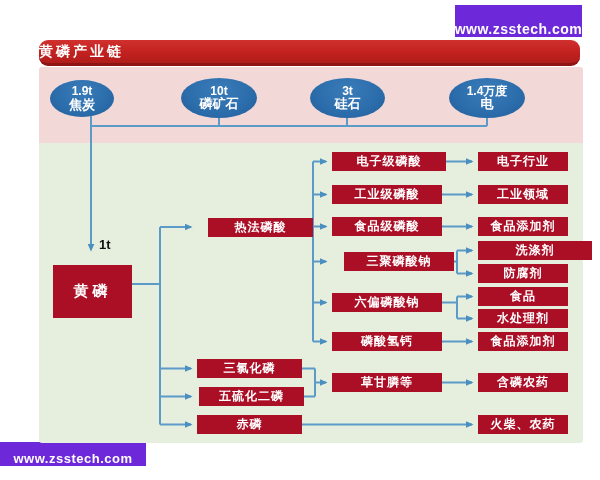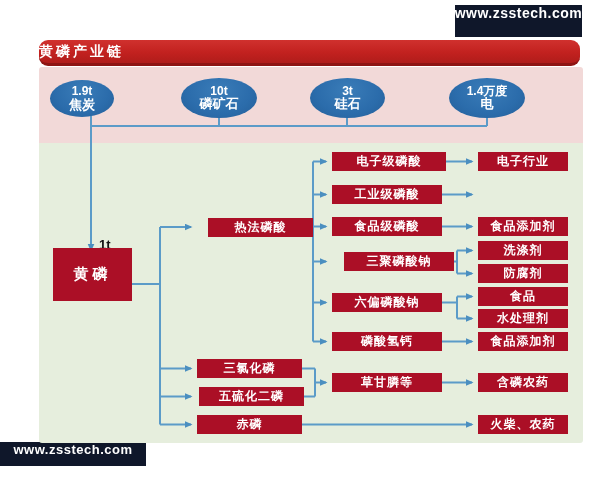--- a/index.html
+++ b/index.html
@@ -1,22 +1,22 @@
 <!DOCTYPE html>
 <html><head>
 <meta charset="utf-8">
 <style>
   html,body{margin:0;padding:0;background:#ffffff;}
   #stage{
     position:relative;width:600px;height:480px;background:#ffffff;overflow:hidden;
     font-family:"Liberation Sans","DejaVu Sans",sans-serif;
   }
   .wm{
-    position:absolute;background:#0f172a;color:#ffffff;
-    display:flex;align-items:flex-start;justify-content:center;
+    position:absolute;background:#6d28d9;color:#ffffff;
+    display:flex;align-items:flex-end;justify-content:center;
     font-size:14px;font-weight:bold;letter-spacing:0.5px;
   }
   .wm-top{left:455px;top:5px;width:127px;height:32px;}
   .wm-bottom{left:0;top:442px;width:146px;height:24px;font-size:13px;}
   .banner{
     position:absolute;left:39px;top:40px;width:541px;height:23px;
     background:linear-gradient(180deg,#d0312e 0%,#c2211f 55%,#b01c1a 100%);
     border-bottom:3px solid #8e1413;border-radius:9px;
     display:flex;align-items:center;justify-content:flex-start;
     color:#ffffff;font-size:14px;font-weight:bold;letter-spacing:3px;
@@ -129,38 +129,39 @@
     <span class="amt">3t</span>
     <span class="nm">硅石</span>
   </div>
   <div class="oval" style="left:449px;top:78px;width:76px;height:40px;">
     <span class="amt">1.4万度</span>
     <span class="nm">电</span>
   </div>
 
   <div class="qty-label">1t</div>
 
-  <div class="node node-root" style="left:53px;top:248px;width:79px;height:53px;">黄磷</div>
+  <div class="node node-root" style="left:53px;top:265px;width:79px;height:53px;">黄磷</div>
 
   <div class="node" style="left:208px;top:218px;width:105px;height:19px;">热法磷酸</div>
   <div class="node" style="left:197px;top:359px;width:105px;height:19px;">三氯化磷</div>
   <div class="node" style="left:199px;top:387px;width:105px;height:19px;">五硫化二磷</div>
   <div class="node" style="left:197px;top:415px;width:105px;height:19px;">赤磷</div>
 
   <div class="node" style="left:332px;top:152px;width:114px;height:19px;">电子级磷酸</div>
   <div class="node" style="left:332px;top:185px;width:110px;height:19px;">工业级磷酸</div>
   <div class="node" style="left:332px;top:217px;width:110px;height:19px;">食品级磷酸</div>
   <div class="node" style="left:332px;top:252px;width:110px;height:19px;margin-left:12px;">三聚磷酸钠</div>
   <div class="node" style="left:332px;top:293px;width:110px;height:19px;">六偏磷酸钠</div>
   <div class="node" style="left:332px;top:332px;width:110px;height:19px;">磷酸氢钙</div>
   <div class="node" style="left:332px;top:373px;width:110px;height:19px;">草甘膦等</div>
 
   <div class="node" style="left:478px;top:152px;width:90px;height:19px;">电子行业</div>
+  <div class="node" style="left:478px;top:185px;width:90px;height:19px;">工业领域</div>
   <div class="node" style="left:478px;top:217px;width:90px;height:19px;">食品添加剂</div>
-  <div class="node" style="left:478px;top:241px;width:90px;height:19px;">洗涤剂</div>
+  <div class="node" style="left:478px;top:241px;width:114px;height:19px;">洗涤剂</div>
   <div class="node" style="left:478px;top:264px;width:90px;height:19px;">防腐剂</div>
   <div class="node" style="left:478px;top:287px;width:90px;height:19px;">食品</div>
   <div class="node" style="left:478px;top:309px;width:90px;height:19px;">水处理剂</div>
   <div class="node" style="left:478px;top:332px;width:90px;height:19px;">食品添加剂</div>
   <div class="node" style="left:478px;top:373px;width:90px;height:19px;">含磷农药</div>
   <div class="node" style="left:478px;top:415px;width:90px;height:19px;">火柴、农药</div>
 
 </div>
 
 </body></html>

